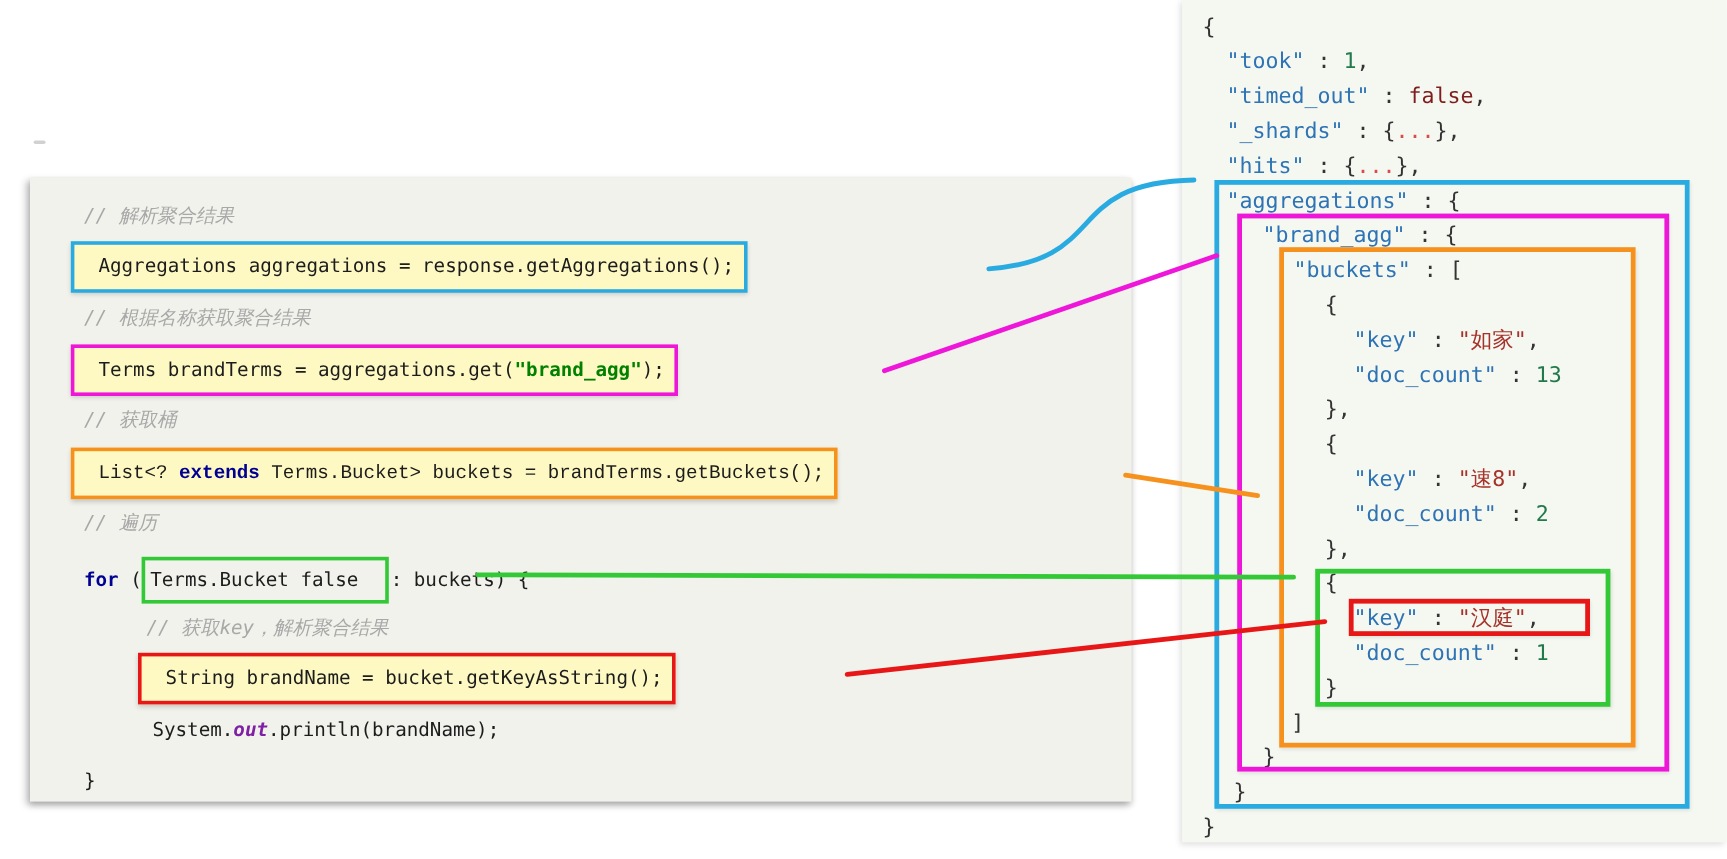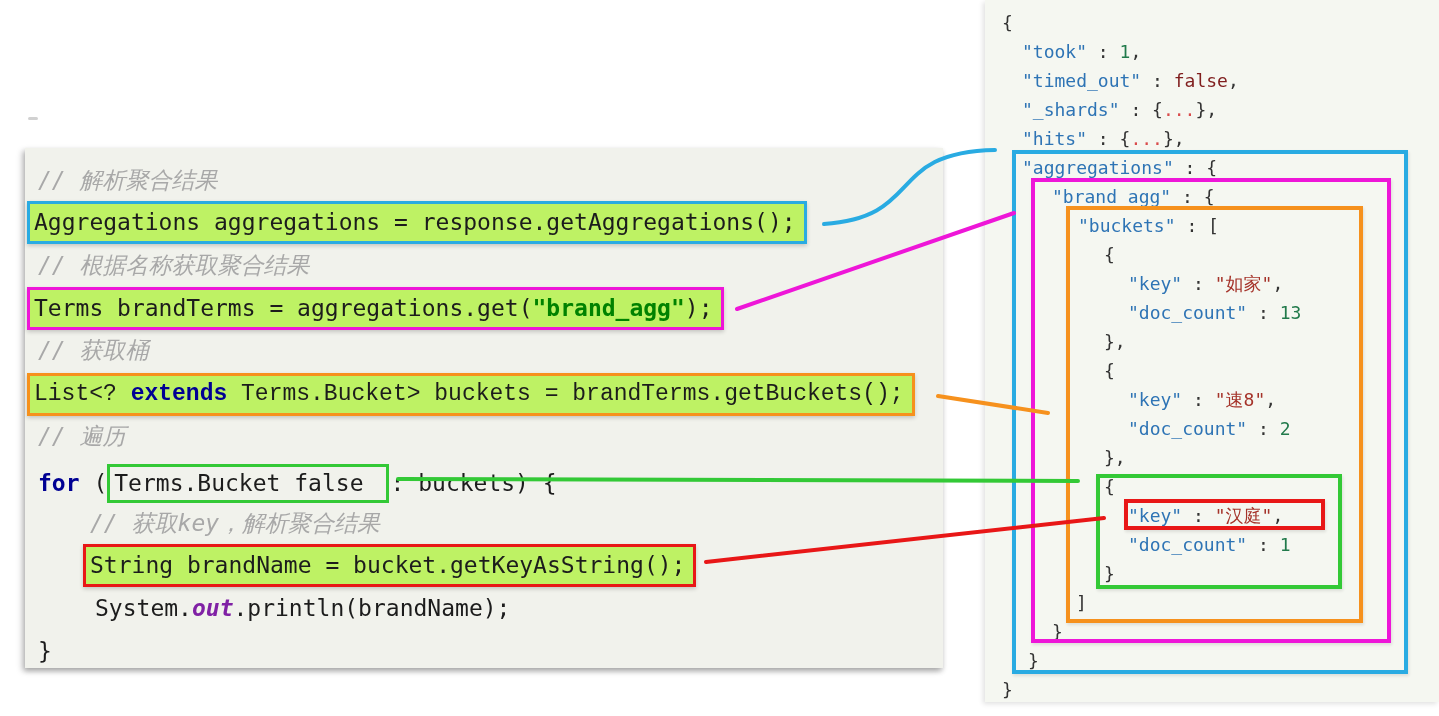--- a/index.html
+++ b/index.html
@@ -10,41 +10,41 @@
   
   #code-panel { position:absolute; left:25px; top:148px; width:918px; height:520px;
                 background:#f1f2ec; box-shadow:-3px 3px 6px rgba(0,0,0,.22), 0 3px 5px rgba(0,0,0,.18); }
   #json-panel { position:absolute; left:985px; top:0; width:454px; height:702px;
                 background:#f5f7f1; box-shadow:-2px 2px 5px rgba(0,0,0,.12); }
   #stray-mark { position:absolute; left:28px; top:117px; width:10px; height:3px;
                 background:#bdbdbd; border-radius:2px; opacity:.7; }
 
   
   .cline { position:absolute; white-space:pre; }
-  #code-lines .cline { font-size:23px; line-height:32px; }
+  #code-lines .cline { font-size:16px; line-height:32px;margin-left:32px; }
   #json-lines .cline { font-size:18px; line-height:29px; }
 
   
   .seg-plain   { color:#1c1c1c; }
   .seg-comment { color:#a8a8a8; font-style:italic; }
   .seg-keyword { color:#000093; font-weight:bold; }
   .seg-string  { color:#008200; font-weight:bold; }
   .seg-field   { color:#8021a5; font-weight:bold; font-style:italic; }
 
   
   .seg-key   { color:#2e74b5; }
   .seg-punct { color:#333333; }
   .seg-num   { color:#217a4b; }
   .seg-bool  { color:#7f1d1d; }
   .seg-dots  { color:#d94b4b; }
   .seg-str   { color:#a5332a; }
 
   
-  .linebox { display:inline-block; background:#bef264; border:3px solid #000;
-             padding:2px 8px 3px 4px; box-shadow:0 2px 4px rgba(0,0,0,.18); }
+  .linebox { display:inline-block; background:#fef9c3; border:3px solid #000;
+             padding:2px 8px 3px 20px; box-shadow:0 2px 4px rgba(0,0,0,.18); }
   .linebox.inline { background:transparent; padding:0 22px 1px 4px; margin-right:2px;
                     box-shadow:none; }
   .box-cyan    { border-color:#29abe2; }
   .box-magenta { border-color:#ee16d8; }
   .box-orange  { border-color:#f6911d;font-family:Liberation Mono, monospace; }
   .box-green   { border-color:#33c936; }
   .box-red     { border-color:#e81717; }
 
   
   .annot-box { position:absolute; border:4px solid #000; background:transparent;

